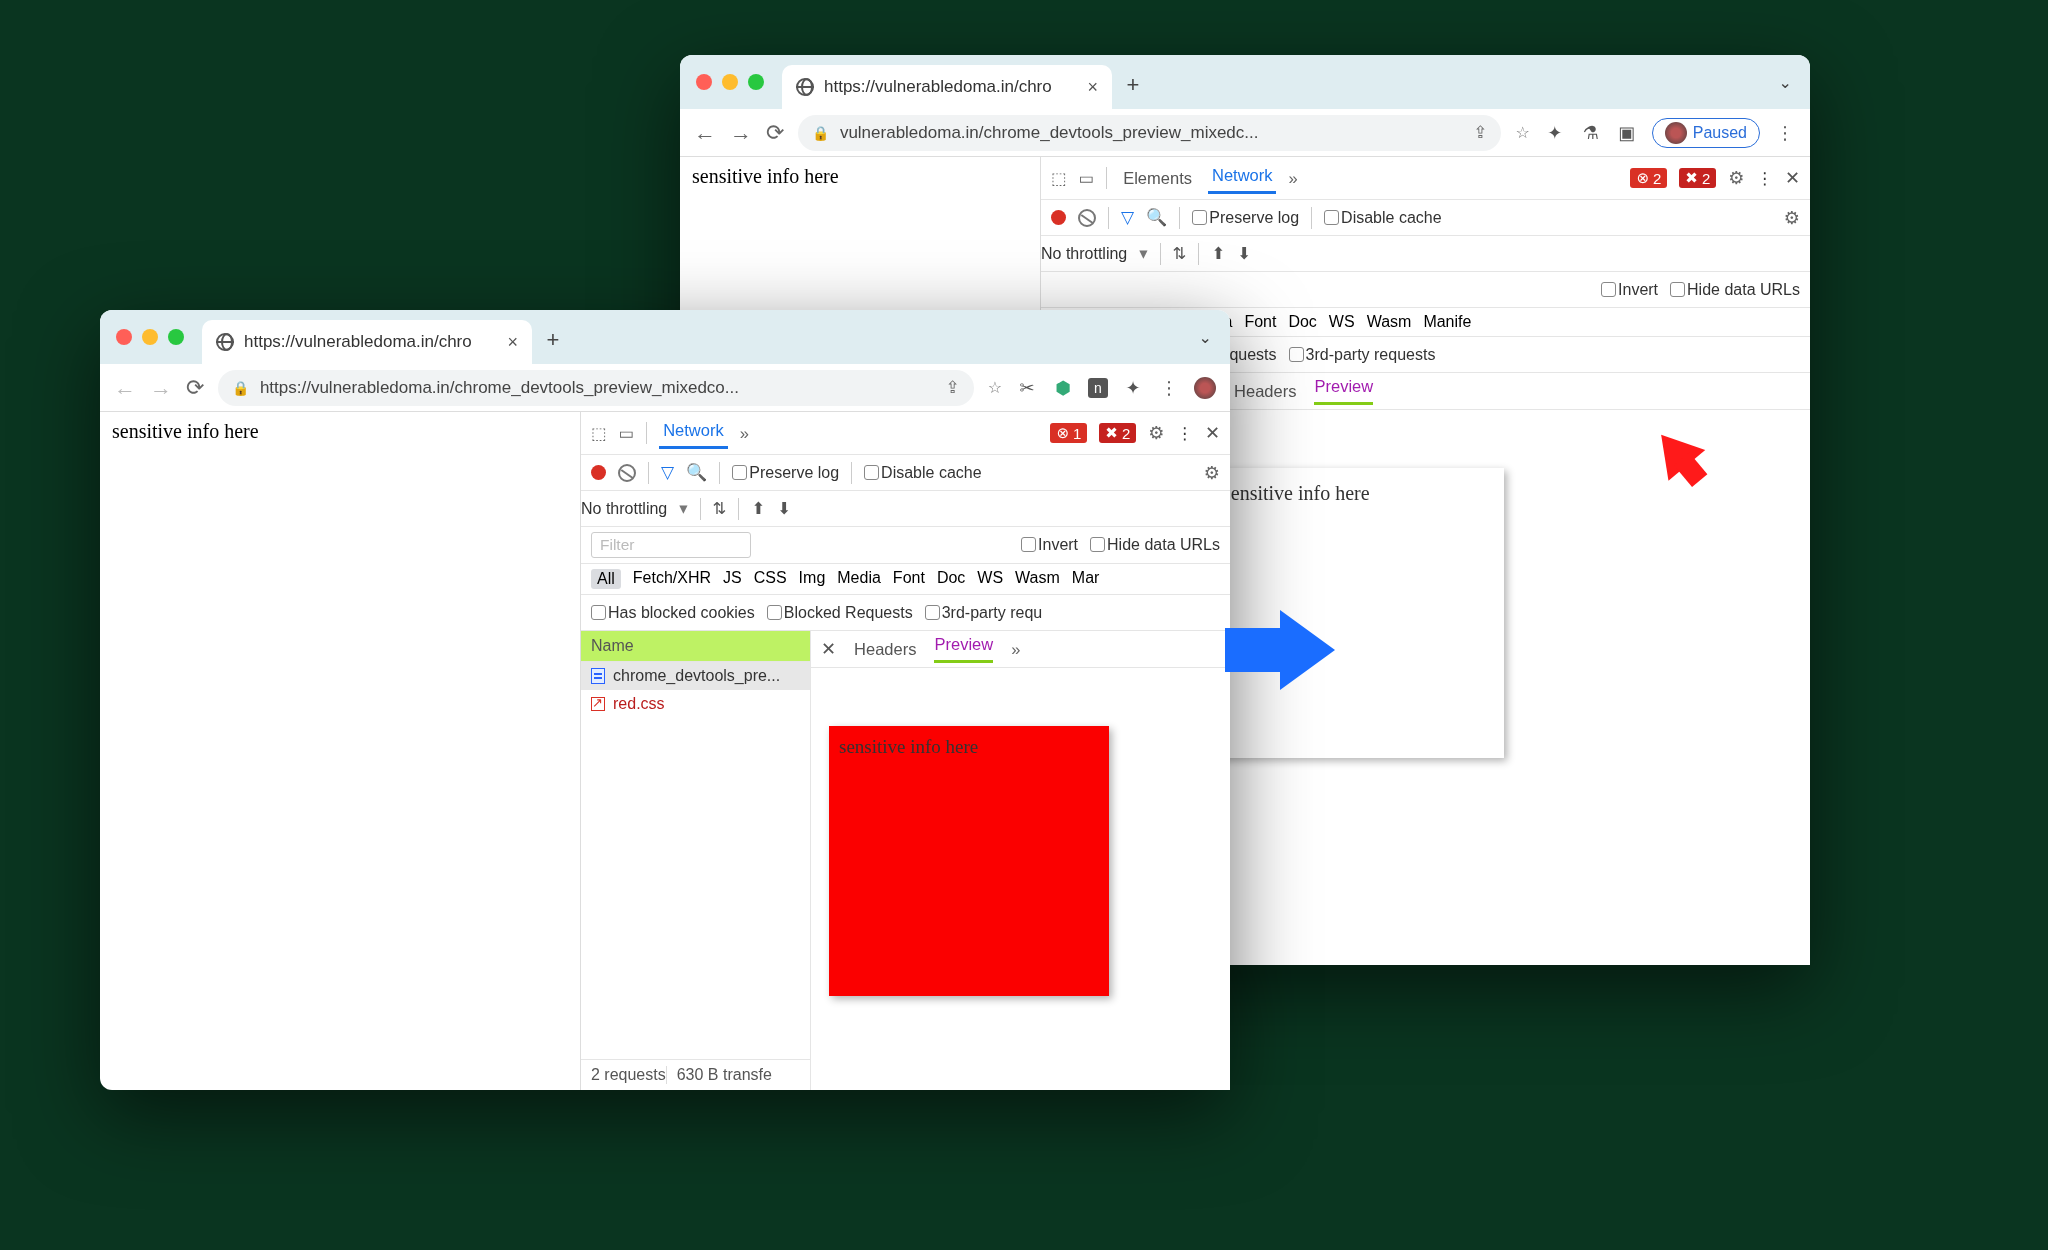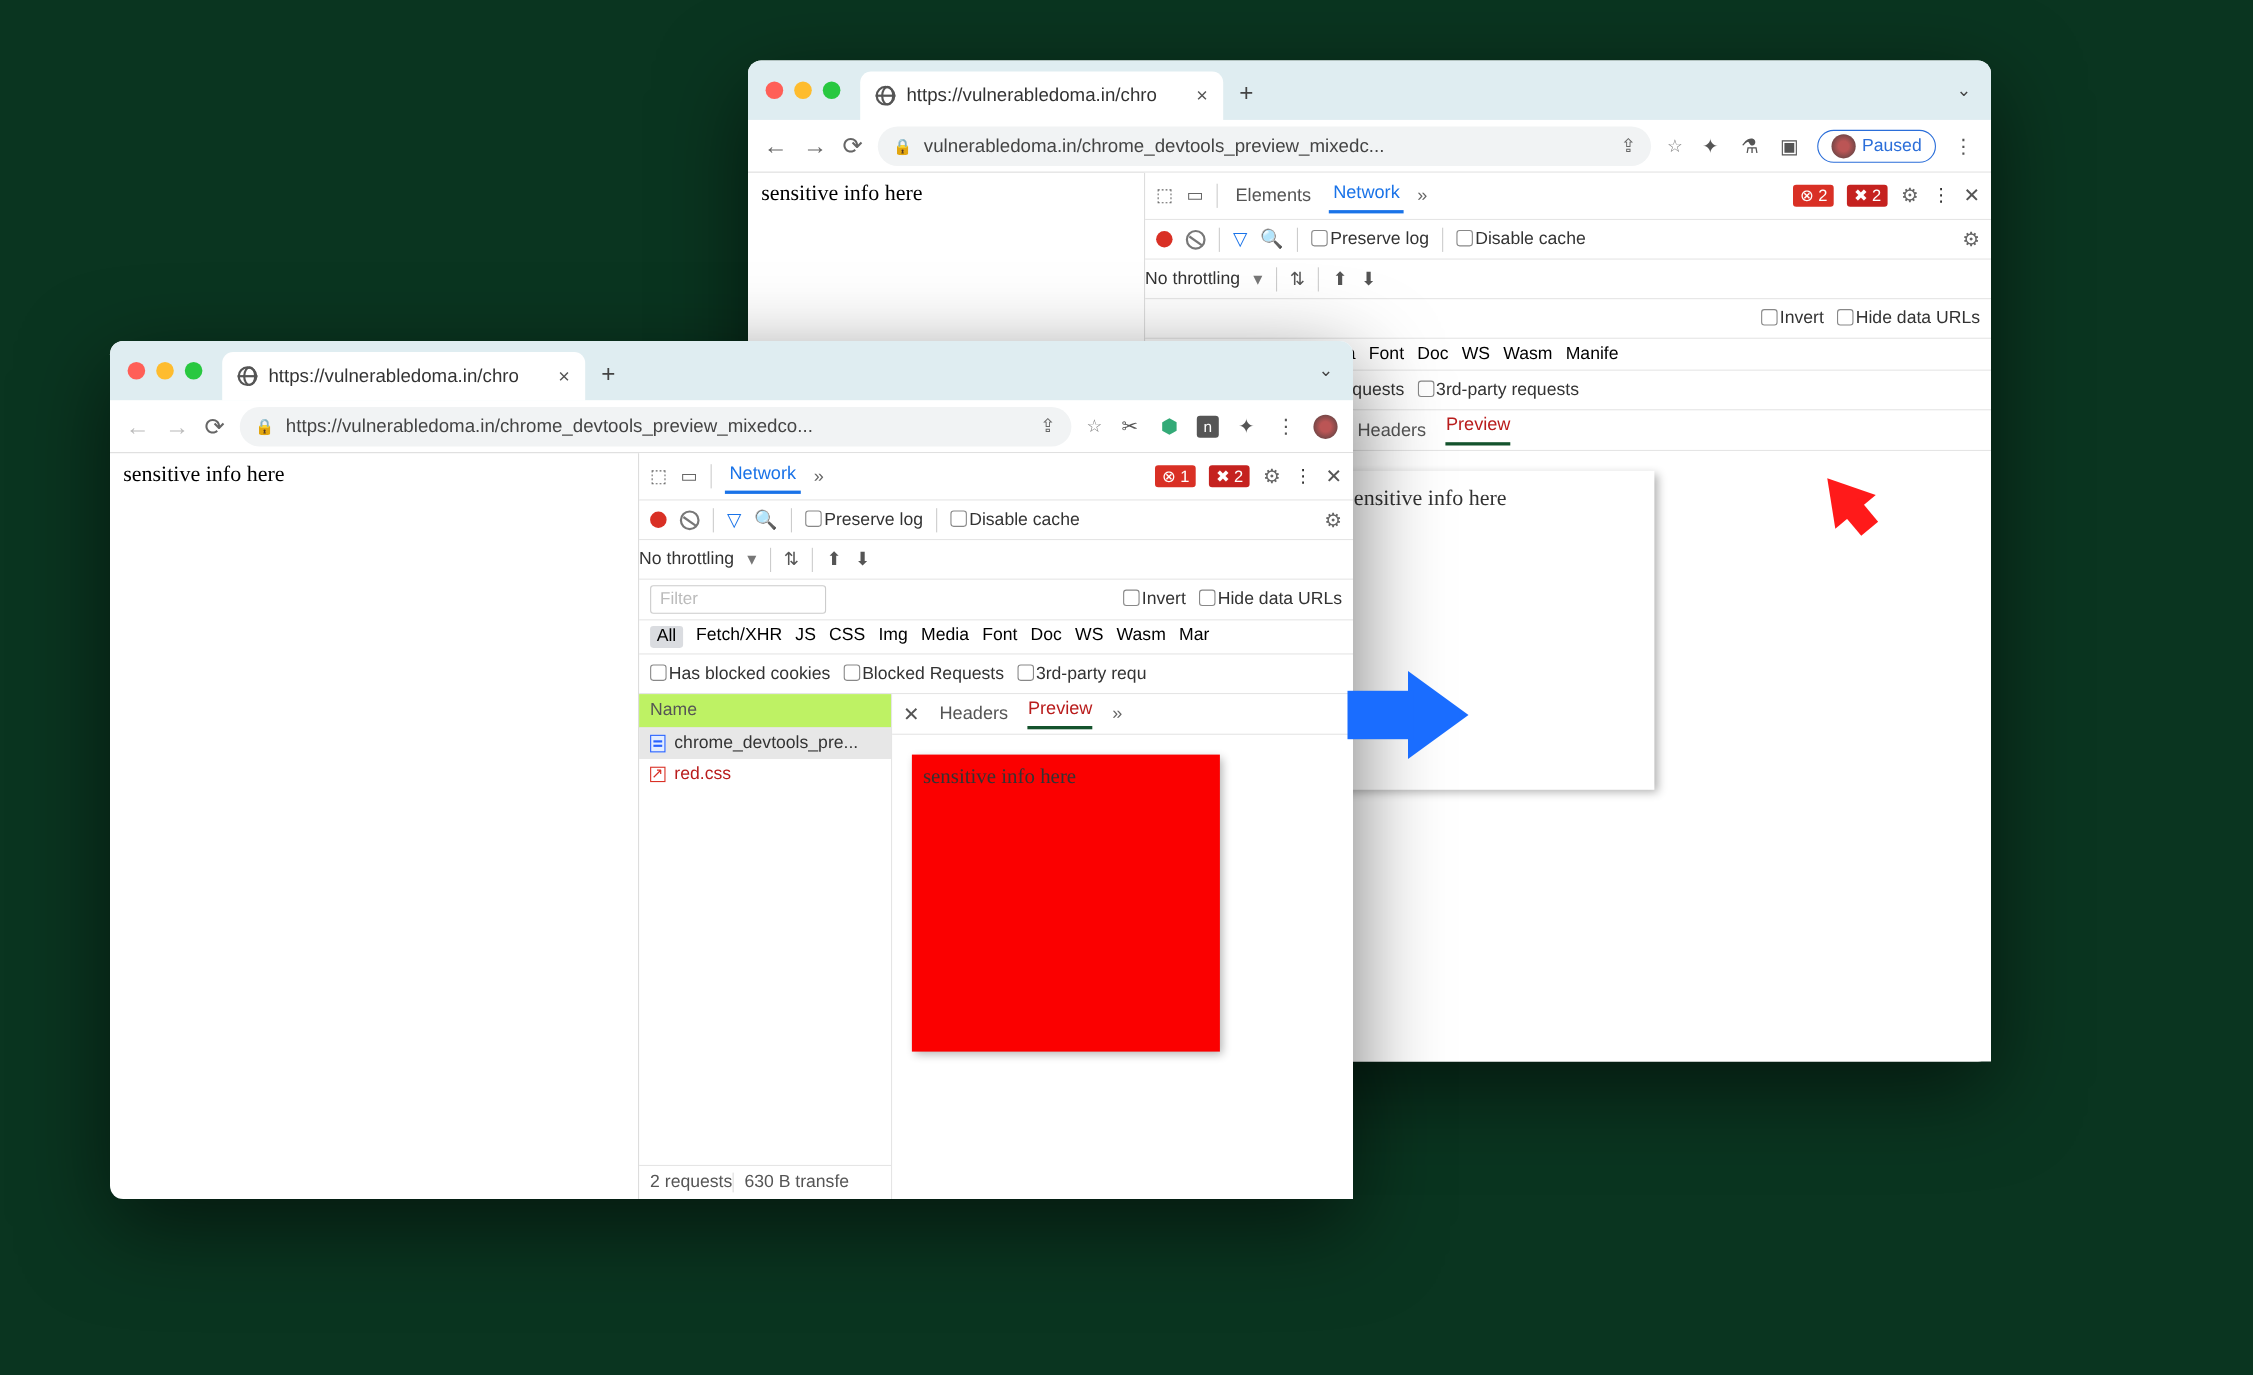--- a/index.html
+++ b/index.html
@@ -87,23 +87,23 @@
   .reqs{width:230px;border-right:1px solid #e5e5e5;display:flex;flex-direction:column;}
   .reqs .hdr{background:#bef264;border-bottom:1px solid #e5e5e5;padding:6px 10px;font-size:16px;color:#555;}
   .reqs .row{display:flex;align-items:center;gap:8px;padding:5px 10px;font-size:16px;white-space:nowrap;overflow:hidden;}
   .reqs .row.sel{background:#e7e7e7;}
   .doc-ic{width:14px;height:16px;border:1.5px solid #2962ff;background:#e3edff;position:relative;}
   .doc-ic::before,.doc-ic::after{content:"";position:absolute;left:2px;right:2px;height:1.5px;background:#2962ff;}
   .doc-ic::before{top:4px;} .doc-ic::after{top:8px;}
   .css-err{color:#b91c1c;}
   .css-ic{width:14px;height:14px;border:1.5px solid #d93025;position:relative;}
   .css-ic::after{content:"↗";position:absolute;left:0;top:-3px;color:#d93025;font-size:13px;}
-  .preview-col{flex:1;display:flex;flex-direction:column;min-width:0;}
+  .preview-col{flex:1;display:flex;flex-direction:column;min-width:0;gap:40px;}
   .ptabs{display:flex;align-items:center;gap:18px;border-bottom:1px solid #e5e5e5;padding:4px 10px;font-size:16.5px;color:#555;}
-  .ptabs .act{color:#b91c1c;border-bottom:3px solid #14532d;padding-bottom:6px;}
+  .ptabs .act{color:#a21caf;border-bottom:3px solid #84cc16;padding-bottom:6px;}
   .pbody{flex:1;padding:18px;overflow:hidden;}
   .thumb{box-shadow:3px 3px 8px rgba(0,0,0,0.3);}
   .thumb.red{background:#fb0000;width:280px;height:270px;padding:10px 10px;font-family:Georgia,serif;font-size:19px;}
   .thumb.white{background:#fff;width:295px;height:290px;padding:14px;font-family:Georgia,serif;font-size:20px;}
   .footer{border-top:1px solid #e5e5e5;padding:6px 10px;color:#555;font-size:16px;display:flex;gap:10px;}
   .footer span{border-right:1px solid #ddd;}
   
   .bluearrow{position:absolute;width:0;height:0;border-top:40px solid transparent;border-bottom:40px solid transparent;border-left:55px solid #1a6dff;z-index:40;}
   .bluearrow::before{content:"";position:absolute;left:-110px;top:-22px;width:60px;height:44px;background:#1a6dff;}
   .redarrow{position:absolute;width:0;height:0;border-left:24px solid transparent;border-right:24px solid transparent;border-bottom:40px solid #ff1a1a;transform:rotate(-40deg);z-index:50;}

